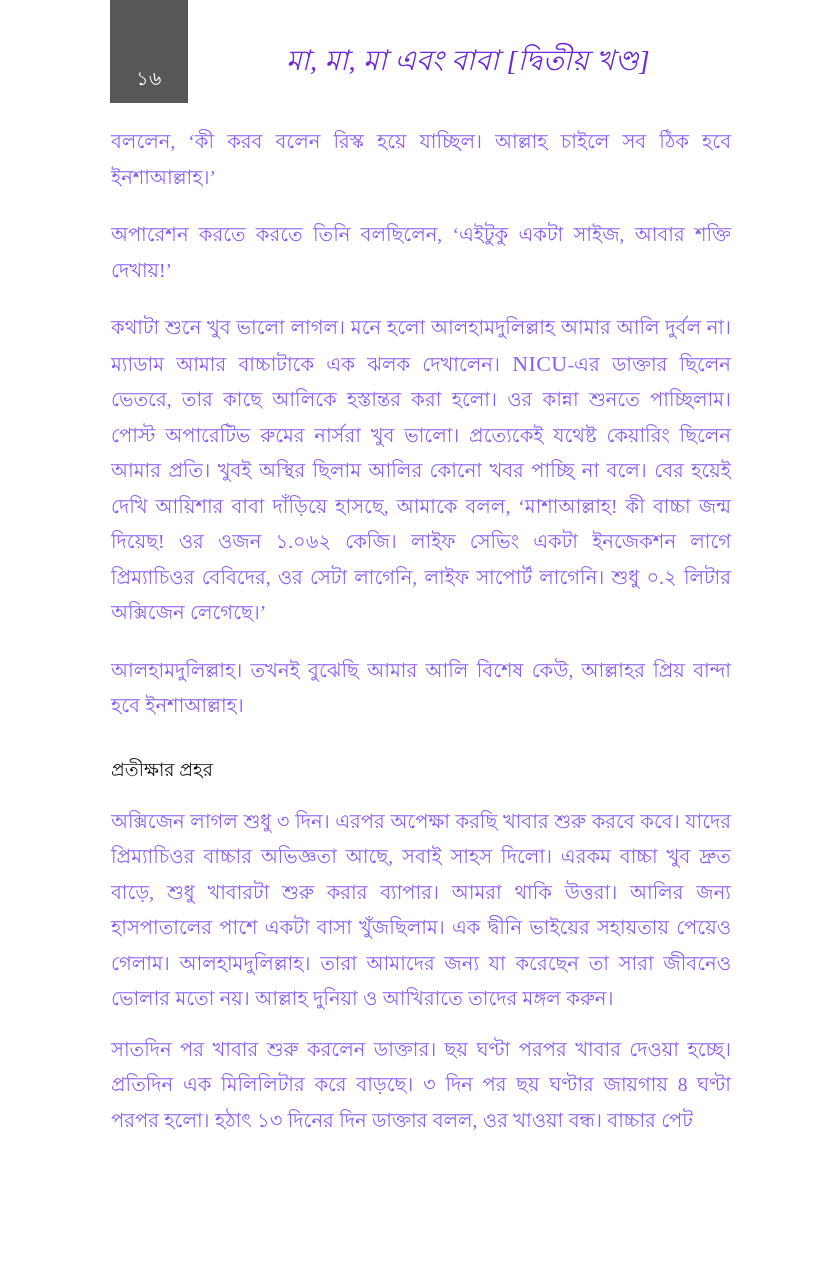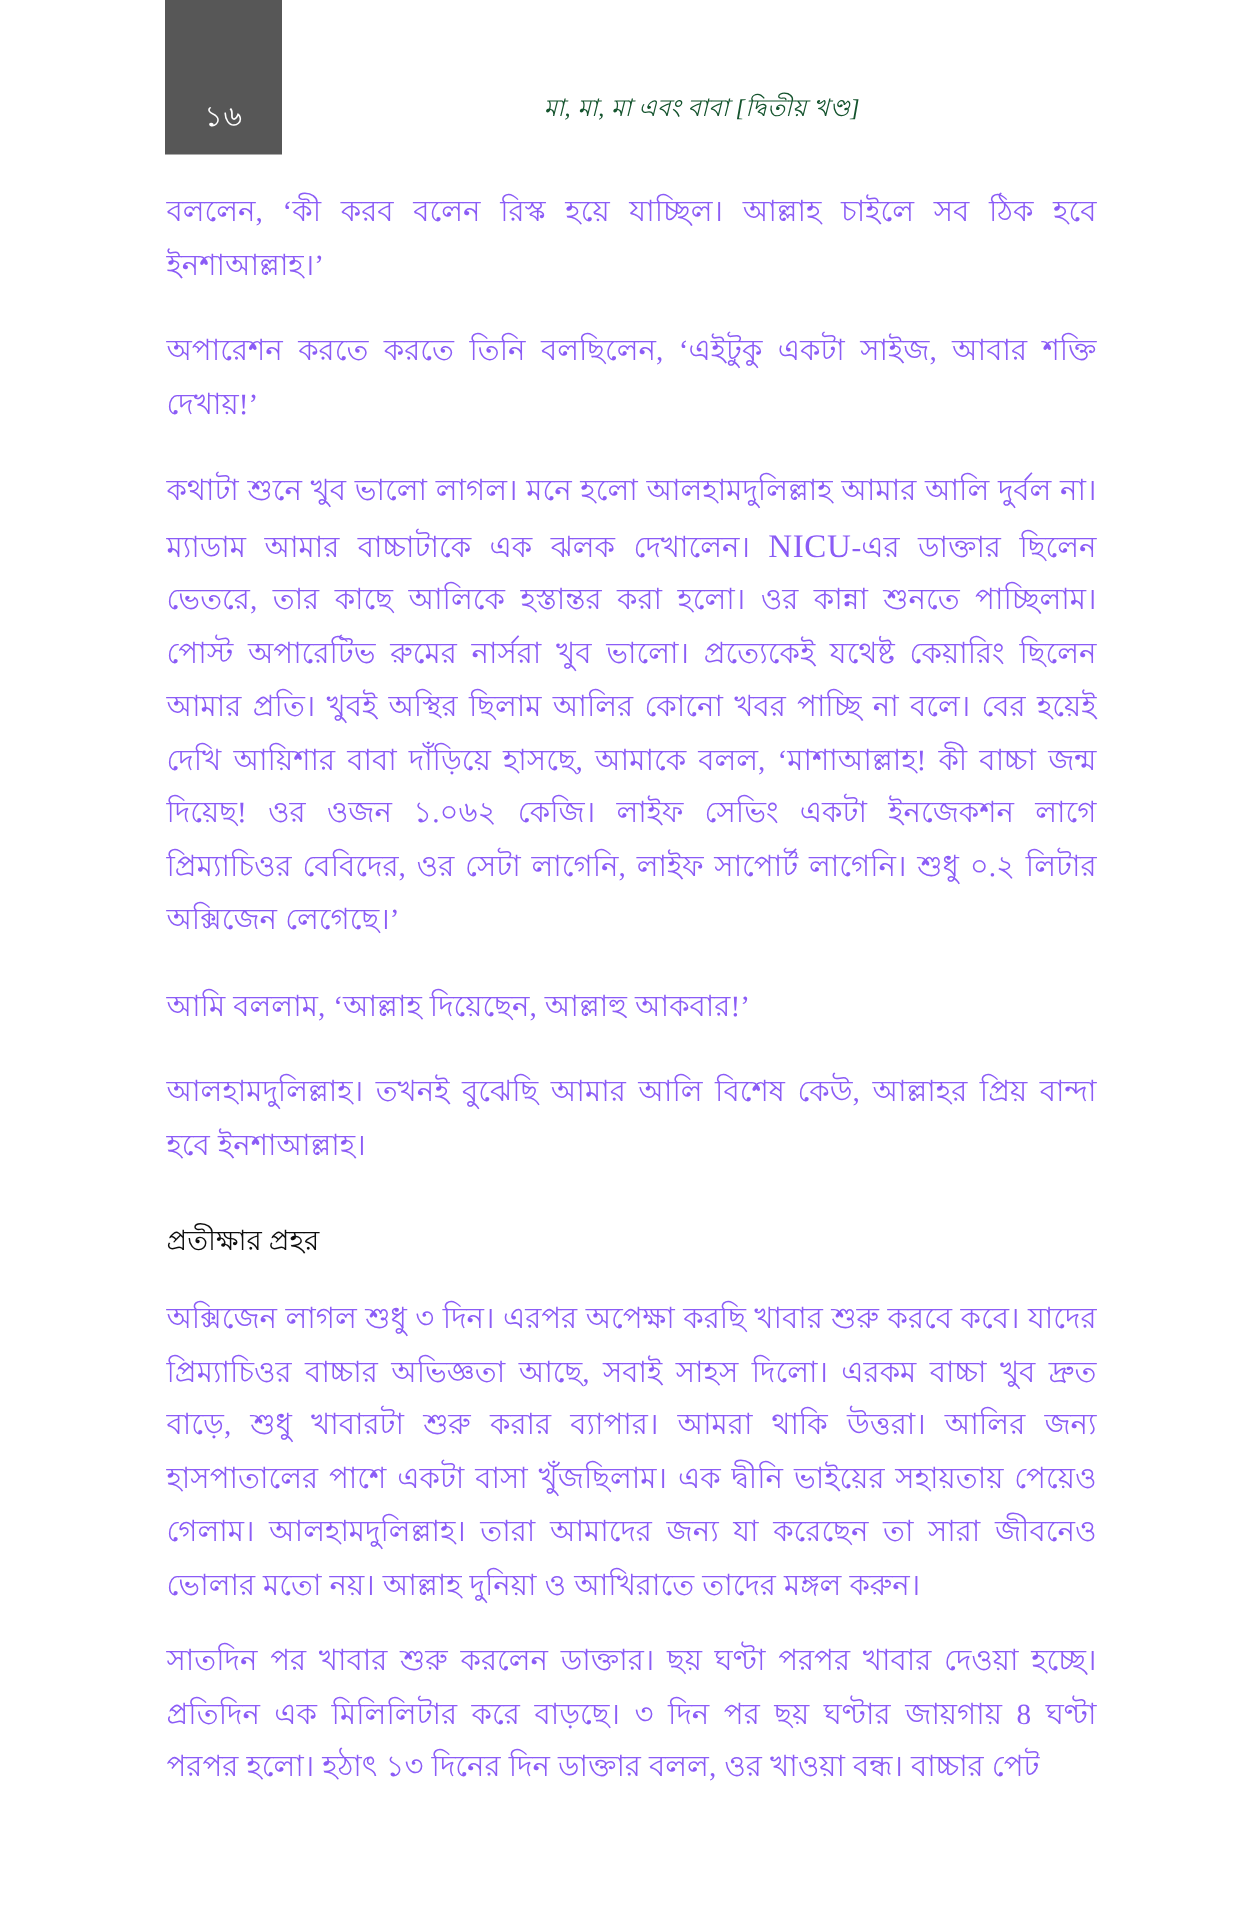--- a/index.html
+++ b/index.html
@@ -60,23 +60,23 @@
     top: 0;
     width: 560px;
     height: 103px;
     display: flex;
     align-items: flex-end;
     justify-content: center;
     padding-bottom: 17px;
     box-sizing: border-box;
   }
   .running-title span {
-    font-size: 16px;
+    font-size: 28px;
     font-style: italic;
-    color: #14532d;
+    color: #6d28d9;
     letter-spacing: 0.3px;
     white-space: nowrap;
   }
 
   
   .content {
     position: absolute;
     left: 111px;
     top: 124px;
     width: 620px;
@@ -125,21 +125,20 @@
   </div>
 
   <div class="content">
 
     <p class="para">বললেন, ‘কী করব বলেন রিস্ক হয়ে যাচ্ছিল। আল্লাহ চাইলে সব ঠিক হবে ইনশাআল্লাহ।’</p>
 
     <p class="para">অপারেশন করতে করতে তিনি বলছিলেন, ‘এইটুকু একটা সাইজ, আবার শক্তি দেখায়!’</p>
 
     <p class="para"><span>কথাটা শুনে খুব ভালো লাগল। মনে হলো আলহামদুলিল্লাহ আমার আলি দুর্বল না। ম্যাডাম আমার বাচ্চাটাকে এক ঝলক দেখালেন। </span><span class="latin">NICU</span><span>-এর ডাক্তার ছিলেন ভেতরে, তার কাছে আলিকে হস্তান্তর করা হলো। ওর কান্না শুনতে পাচ্ছিলাম। পোস্ট অপারেটিভ রুমের নার্সরা খুব ভালো। প্রত্যেকেই যথেষ্ট কেয়ারিং ছিলেন আমার প্রতি। খুবই অস্থির ছিলাম আলির কোনো খবর পাচ্ছি না বলে। বের হয়েই দেখি আয়িশার বাবা দাঁড়িয়ে হাসছে, আমাকে বলল, ‘মাশাআল্লাহ! কী বাচ্চা জন্ম দিয়েছ! ওর ওজন ১.০৬২ কেজি। লাইফ সেভিং একটা ইনজেকশন লাগে প্রিম্যাচিওর বেবিদের, ওর সেটা লাগেনি, লাইফ সাপোর্ট লাগেনি। শুধু ০.২ লিটার অক্সিজেন লেগেছে।’</span></p>
 
-    <p class="para">আমি বললাম, ‘আল্লাহ দিয়েছেন, আল্লাহু আকবার!’</p>
 
     <p class="para">আলহামদুলিল্লাহ। তখনই বুঝেছি আমার আলি বিশেষ কেউ, আল্লাহর প্রিয় বান্দা হবে ইনশাআল্লাহ।</p>
 
     <h2 class="section-heading">প্রতীক্ষার প্রহর</h2>
 
     <p class="para para-gap-large">অক্সিজেন লাগল শুধু ৩ দিন। এরপর অপেক্ষা করছি খাবার শুরু করবে কবে। যাদের প্রিম্যাচিওর বাচ্চার অভিজ্ঞতা আছে, সবাই সাহস দিলো। এরকম বাচ্চা খুব দ্রুত বাড়ে, শুধু খাবারটা শুরু করার ব্যাপার। আমরা থাকি উত্তরা। আলির জন্য হাসপাতালের পাশে একটা বাসা খুঁজছিলাম। এক দ্বীনি ভাইয়ের সহায়তায় পেয়েও গেলাম। আলহামদুলিল্লাহ। তারা আমাদের জন্য যা করেছেন তা সারা জীবনেও ভোলার মতো নয়। আল্লাহ দুনিয়া ও আখিরাতে তাদের মঙ্গল করুন।</p>
 
     <p class="para">সাতদিন পর খাবার শুরু করলেন ডাক্তার। ছয় ঘণ্টা পরপর খাবার দেওয়া হচ্ছে। প্রতিদিন এক মিলিলিটার করে বাড়ছে। ৩ দিন পর ছয় ঘণ্টার জায়গায় 8 ঘণ্টা পরপর হলো। হঠাৎ ১৩ দিনের দিন ডাক্তার বলল, ওর খাওয়া বন্ধ। বাচ্চার পেট</p>
 
   </div>

